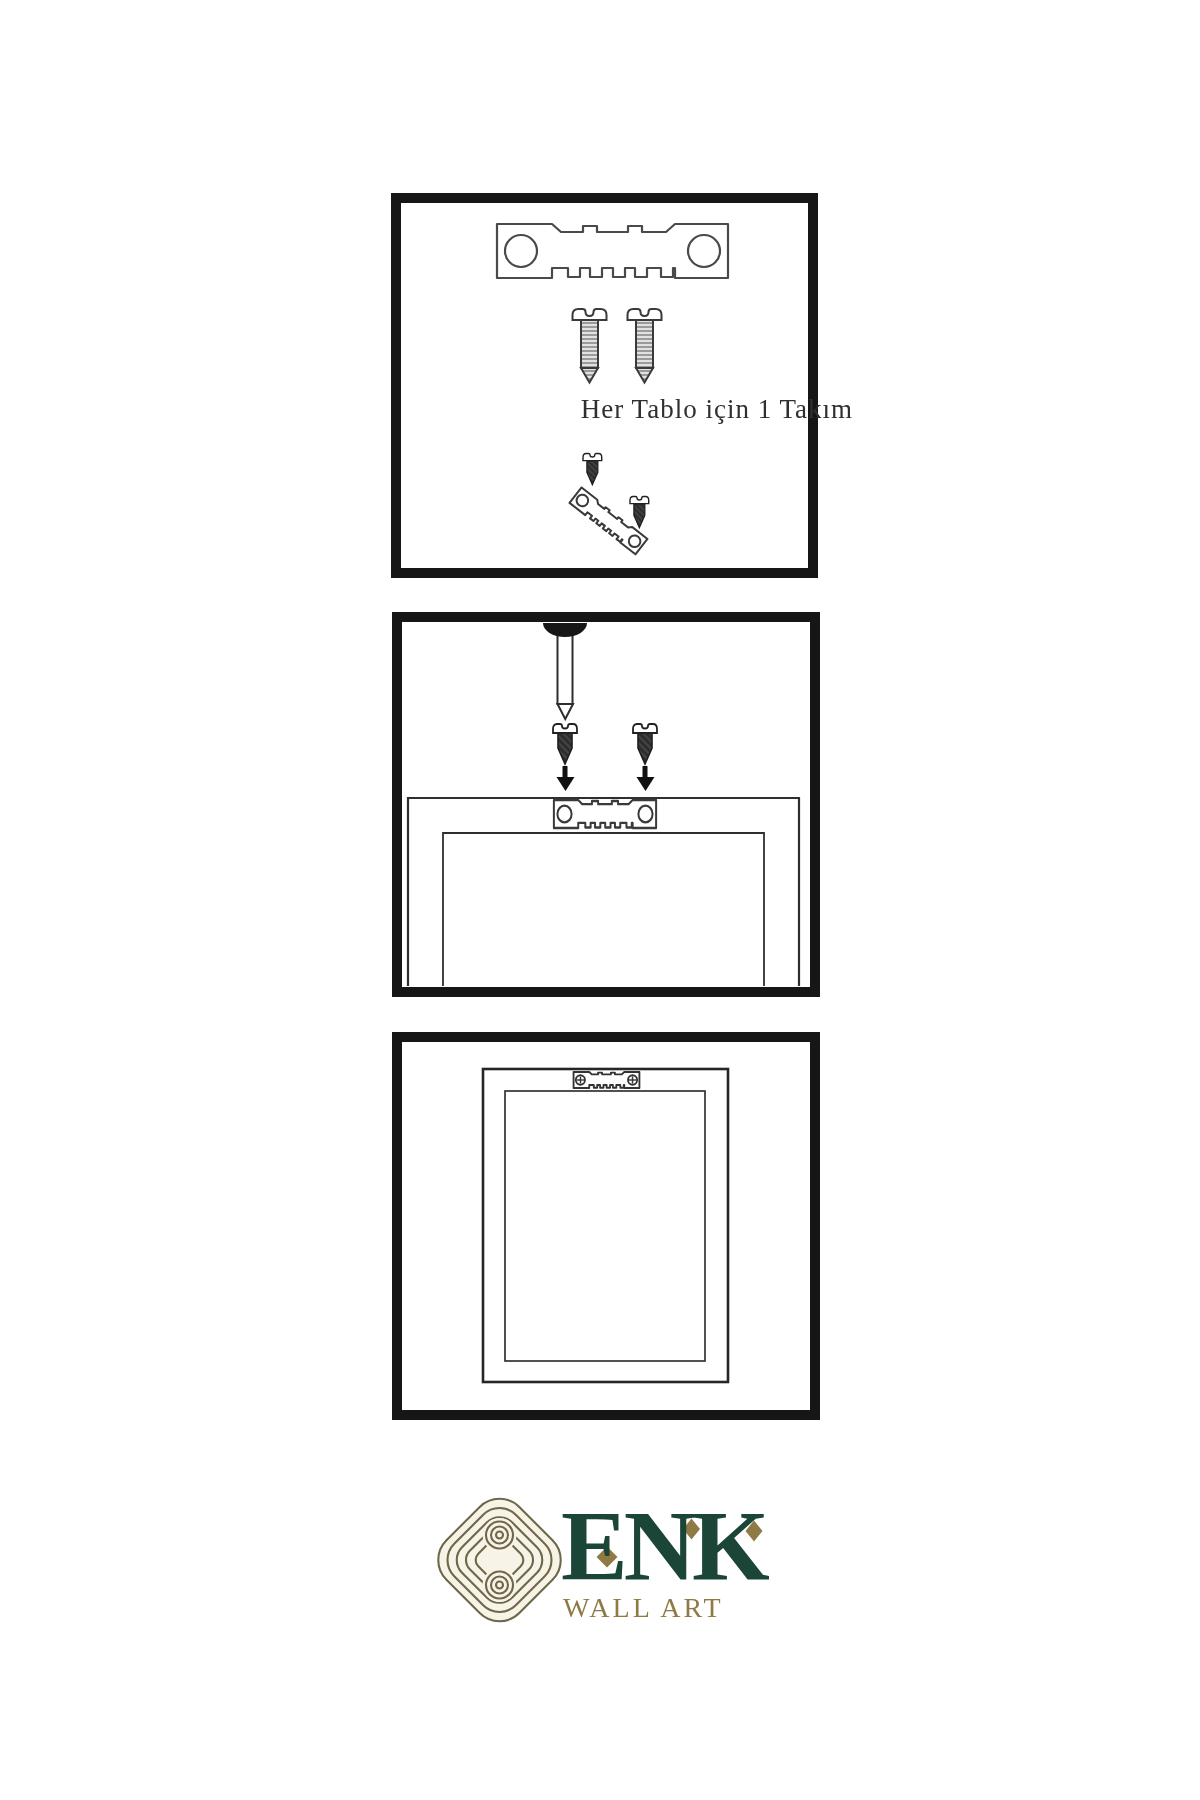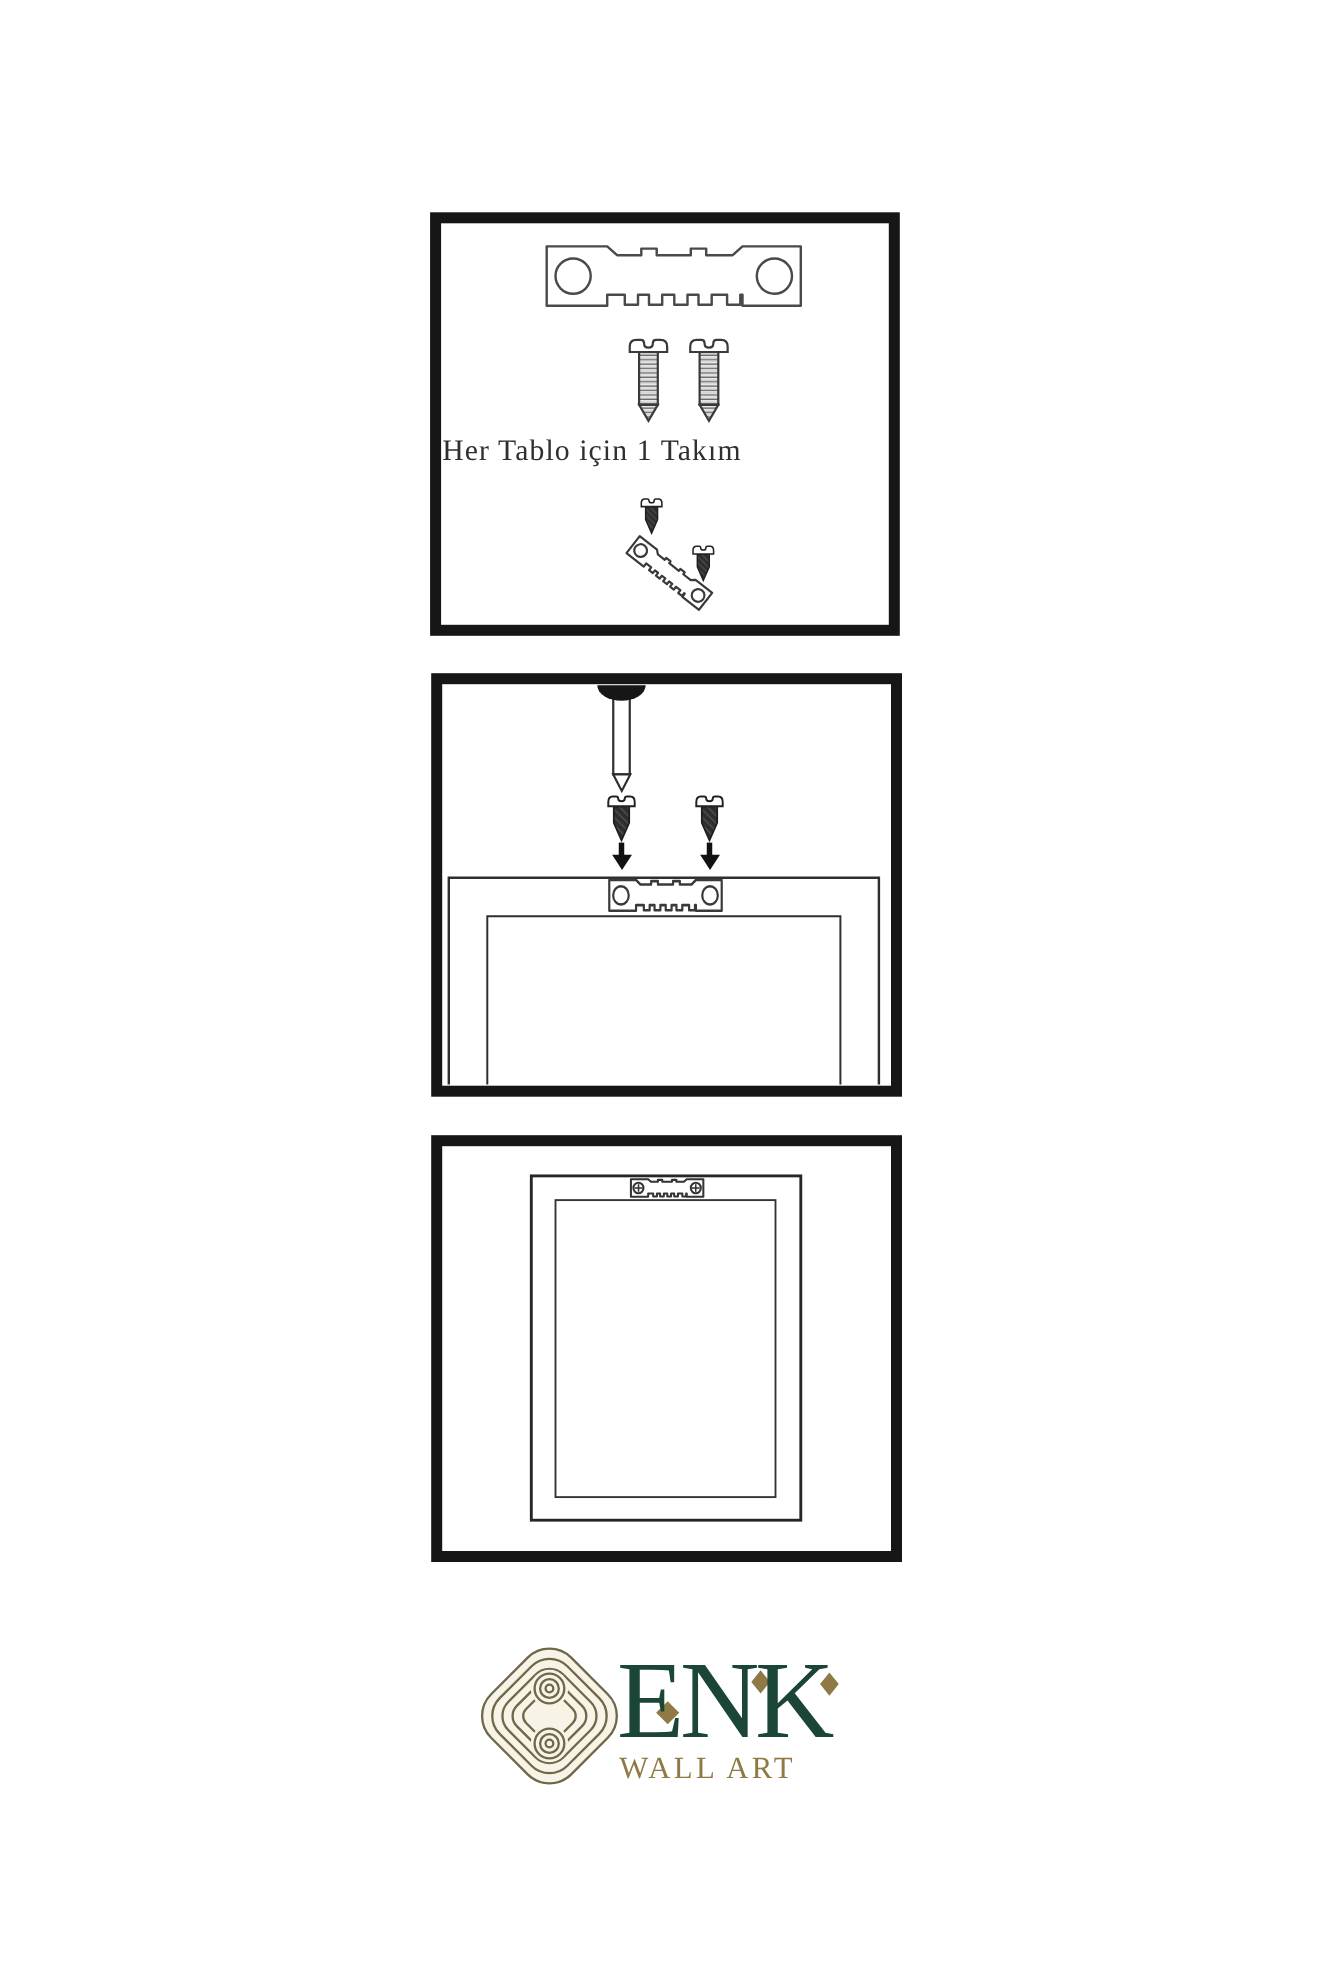--- a/index.html
+++ b/index.html
@@ -3,24 +3,24 @@
 <meta charset="utf-8">
 <style>
   html,body{margin:0;padding:0;background:#ffffff;}
   .page{position:relative;width:1200px;height:1800px;background:#ffffff;overflow:hidden;
         font-family:"Liberation Serif", serif;}
   .panel{position:absolute;box-sizing:border-box;border:10px solid #161616;background:#ffffff;}
   #panel1{left:391px;top:193px;width:427px;height:385px;}
   #panel2{left:392px;top:612px;width:428px;height:385px;}
   #panel3{left:392px;top:1032px;width:428px;height:388px;}
   #art{position:absolute;left:0;top:0;width:1200px;height:1800px;z-index:2;}
-  .caption{position:absolute;left:402px;top:394px;width:451px;text-align:left;z-index:3;
+  .caption{position:absolute;left:402px;top:394px;width:451px;text-align:right;z-index:3;
            font-size:27px;letter-spacing:1px;color:#2f2f2f;font-weight:400;}
   .brand-name{position:absolute;left:561px;top:1496px;width:230px;z-index:3;
-              font-size:100px;line-height:1.0;font-weight:400;letter-spacing:-4px;color:#1b4537;}
+              font-size:100px;line-height:1.0;font-weight:700;letter-spacing:-4px;color:#1b4537;}
   .brand-sub{position:absolute;left:563px;top:1594px;width:200px;z-index:3;
              font-size:28px;line-height:1.0;font-weight:400;letter-spacing:3px;color:#8f7a45;}
 </style>
 </head>
 <body>
 
 <div class="page">
 
   <div class="panel" id="panel1"></div>
   <div class="panel" id="panel2"></div>

